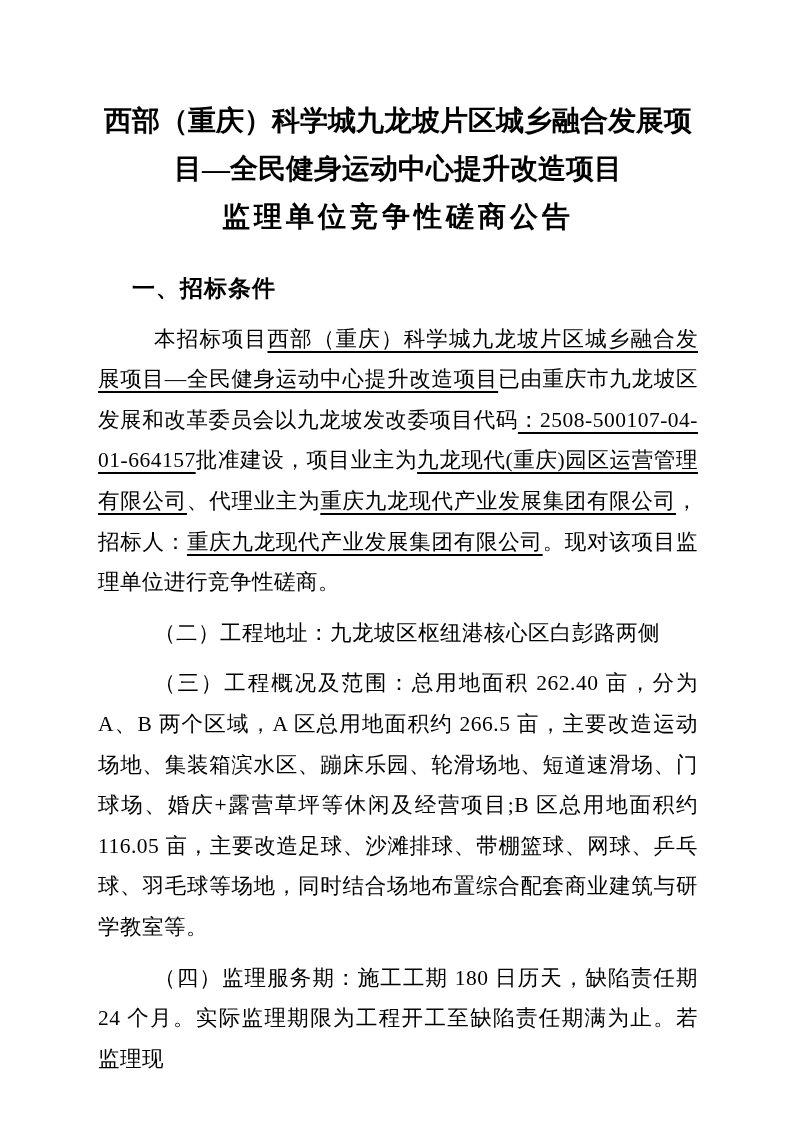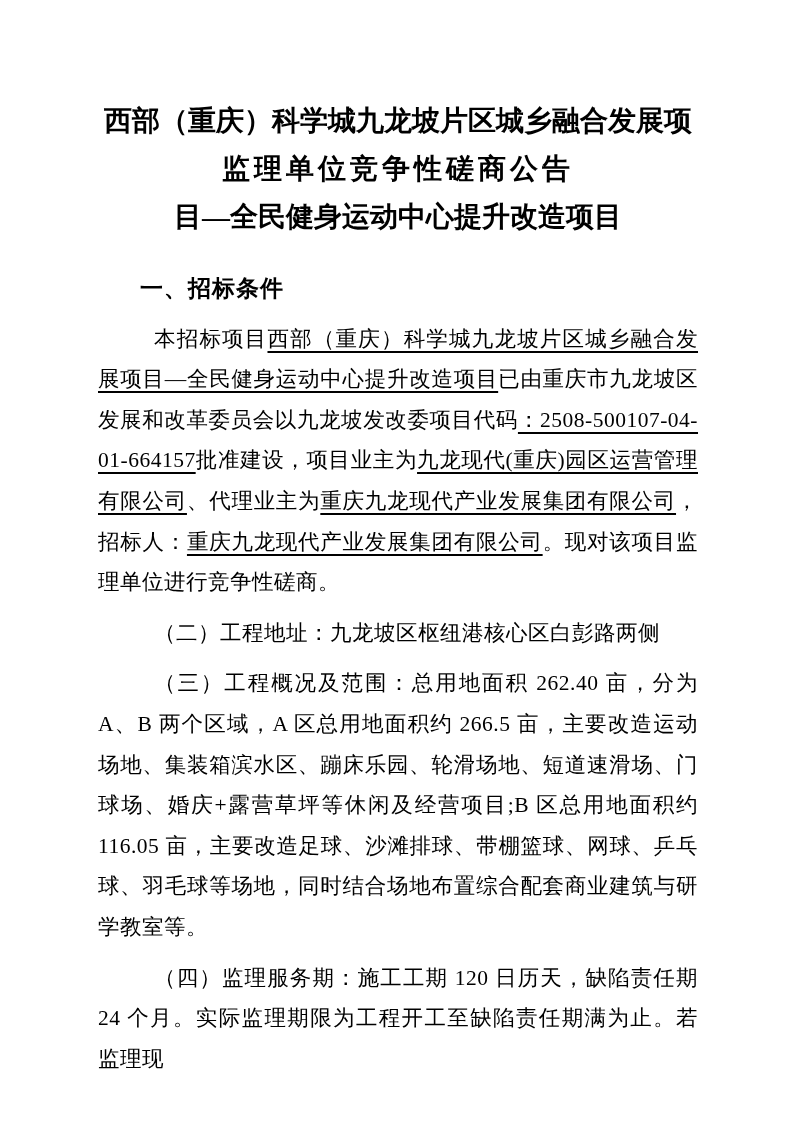--- a/index.html
+++ b/index.html
@@ -30,21 +30,21 @@
     white-space: nowrap;
   }
   .t-line.spaced {
     letter-spacing: 4px;
   }
   .sec-h {
     font-family: "Liberation Sans", sans-serif;
     font-weight: 700;
     font-size: 23px;
     line-height: 40.6px;
-    margin: 8px;
+    margin: 0;
     text-indent: 44px;
     letter-spacing: 1px;
   }
   .body-p {
     font-family: "Liberation Serif", serif;
     font-size: 21.5px;
     line-height: 40.6px;
     margin: 10px;
     text-indent: 56px;
     text-align: justify;
@@ -56,26 +56,26 @@
     text-decoration-thickness: 1.6px;
   }
 </style>
 </head>
 <body>
 
 <div class="page">
 
   <header class="doc-title">
     <div class="t-line">西部（重庆）科学城九龙坡片区城乡融合发展项</div>
+    <div class="t-line">目—全民健身运动中心提升改造项目</div>
     <div class="t-line spaced">监理单位竞争性磋商公告</div>
-    <div class="t-line">目—全民健身运动中心提升改造项目</div>
   </header>
 
   <h2 class="sec-h">一、招标条件</h2>
 
   <p class="body-p"><span>本招标项目</span><span class="u">西部（重庆）科学城九龙坡片区城乡融合发展项目—全民健身运动中心提升改造项目</span><span>已由重庆市九龙坡区发展和改革委员会以九龙坡发改委项目代码</span><span class="u">：2508-500107-04-01-664157</span><span>批准建设，项目业主为</span><span class="u">九龙现代(重庆)园区运营管理有限公司</span><span>、代理业主为</span><span class="u">重庆九龙现代产业发展集团有限公司</span><span>，招标人：</span><span class="u">重庆九龙现代产业发展集团有限公司</span><span>。现对该项目监理单位进行竞争性磋商。</span></p>
 
 
   <p class="body-p">（二）工程地址：九龙坡区枢纽港核心区白彭路两侧</p>
   <p class="body-p">（三）工程概况及范围：总用地面积 262.40 亩，分为 A、B 两个区域，A 区总用地面积约 266.5 亩，主要改造运动场地、集装箱滨水区、蹦床乐园、轮滑场地、短道速滑场、门球场、婚庆+露营草坪等休闲及经营项目;B 区总用地面积约 116.05 亩，主要改造足球、沙滩排球、带棚篮球、网球、乒乓球、羽毛球等场地，同时结合场地布置综合配套商业建筑与研学教室等。</p>
-  <p class="body-p">（四）监理服务期：施工工期 120 日历天，缺陷责任期 24 个月。实际监理期限为工程开工至缺陷责任期满为止。若监理现</p>
+  <p class="body-p">（四）监理服务期：施工工期 180 日历天，缺陷责任期 24 个月。实际监理期限为工程开工至缺陷责任期满为止。若监理现</p>
 
 </div>
 
 </body></html>

